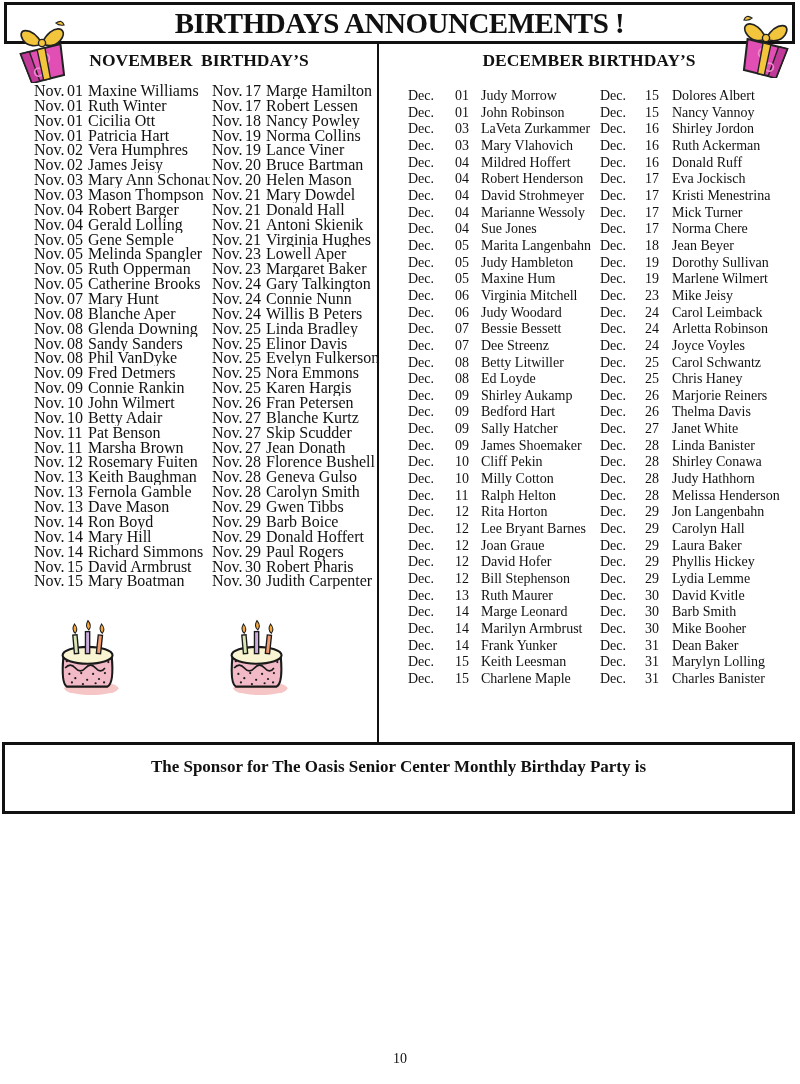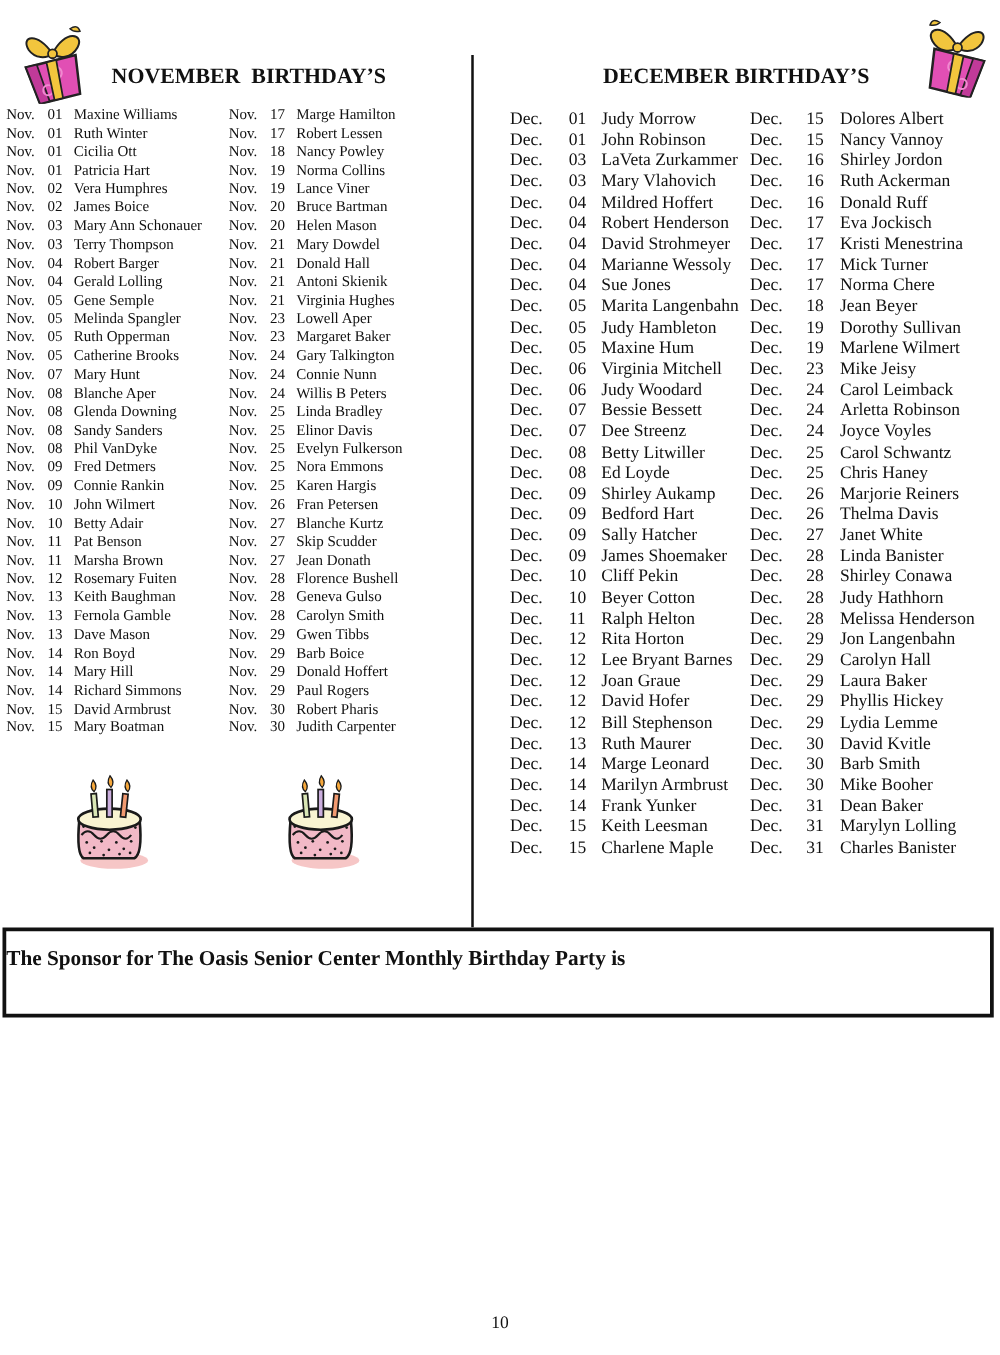--- a/index.html
+++ b/index.html
@@ -21,51 +21,54 @@
 
   .divider{position:absolute;left:377px;top:44px;width:2px;height:698px;background:#111;}
 
   .list{position:absolute;}
   .brow{display:flex;white-space:nowrap;}
   .brow span{display:block;}
   .m{flex:none;}
   .d{flex:none;}
   .n{flex:1;overflow:hidden;}
 
-  .list.nov{font-size:12px;}
+  .list.nov{font-size:16px;margin-left:29px;}
   .list.nov .brow{height:14.87px;line-height:14.87px;}
   .list.nov .m{width:33px;}
   .list.nov .d{width:21px;}
   .nov1{left:5px;top:84px;width:176px;}
   .nov2{left:183px;top:84px;width:192px;}
 
   .list.dec{font-size:14px;}
   .list.dec .brow{height:16.67px;line-height:16.67px;}
   .dec1{left:408px;top:88px;width:190px;}
   .dec1 .m{width:47px;}
   .dec1 .d{width:26px;}
   .dec2{left:600px;top:88px;width:198px;}
   .dec2 .m{width:45px;}
   .dec2 .d{width:27px;}
 
   .cake{position:absolute;width:66px;height:88px;}
   .cake1{left:55px;top:613px;}
   .cake2{left:224px;top:613px;}
 
   .sponsor-box{position:absolute;left:2px;top:742px;width:787px;height:58px;
-               border:3px solid #111;background:#fff;text-align:left;padding-top:8px;}
+               border:3px solid #111;background:#fff;text-align:center;padding-top:8px;}
   .sponsor-box p{margin:0;font-size:17px;font-weight:bold;line-height:28px;}
 
   .page-number{position:absolute;left:0;top:1051px;width:100%;text-align:center;font-size:14px;}
 </style>
 </head>
 <body>
 
 <div class="page">
 
+  <div class="title-box">
+    <h1>BIRTHDAYS ANNOUNCEMENTS !</h1>
+  </div>
 
   <svg class="gift gift-left" viewBox="0 0 60 66">
     <g transform="rotate(-14 30 44)">
       <polygon points="11,32 52,32 48,63 15,63" fill="#e14fb4" stroke="#222" stroke-width="2"></polygon>
       <polygon points="11,32 20,32 23,63 15,63" fill="#c13a99" stroke="#222" stroke-width="1.4"></polygon>
       <circle cx="33" cy="42" r="5" fill="none" stroke="#f08ad0" stroke-width="1.6"></circle>
       <circle cx="24" cy="54" r="4" fill="none" stroke="#f08ad0" stroke-width="1.6"></circle>
       <polygon points="28,32 36,32 34,63 27,63" fill="#f2c53d" stroke="#222" stroke-width="1.4"></polygon>
     </g>
     <path d="M30 26 C18 8, 4 12, 11 23 C16 30, 25 30, 30 26 Z" fill="#f2c53d" stroke="#222" stroke-width="1.6"></path>
@@ -115,31 +118,31 @@
         <span class="n">Patricia Hart</span>
       </div>
       <div class="brow">
         <span class="m">Nov.</span>
         <span class="d">02</span>
         <span class="n">Vera Humphres</span>
       </div>
       <div class="brow">
         <span class="m">Nov.</span>
         <span class="d">02</span>
-        <span class="n">James Boice</span>
+        <span class="n">James Jeisy</span>
       </div>
       <div class="brow">
         <span class="m">Nov.</span>
         <span class="d">03</span>
         <span class="n">Mary Ann Schonauer</span>
       </div>
       <div class="brow">
         <span class="m">Nov.</span>
         <span class="d">03</span>
-        <span class="n">Terry Thompson</span>
+        <span class="n">Mason Thompson</span>
       </div>
       <div class="brow">
         <span class="m">Nov.</span>
         <span class="d">04</span>
         <span class="n">Robert Barger</span>
       </div>
       <div class="brow">
         <span class="m">Nov.</span>
         <span class="d">04</span>
         <span class="n">Gerald Lolling</span>
@@ -549,21 +552,21 @@
         <span class="n">James Shoemaker</span>
       </div>
       <div class="brow">
         <span class="m">Dec.</span>
         <span class="d">10</span>
         <span class="n">Cliff Pekin</span>
       </div>
       <div class="brow">
         <span class="m">Dec.</span>
         <span class="d">10</span>
-        <span class="n">Beyer Cotton</span>
+        <span class="n">Milly Cotton</span>
       </div>
       <div class="brow">
         <span class="m">Dec.</span>
         <span class="d">11</span>
         <span class="n">Ralph Helton</span>
       </div>
       <div class="brow">
         <span class="m">Dec.</span>
         <span class="d">12</span>
         <span class="n">Rita Horton</span>

